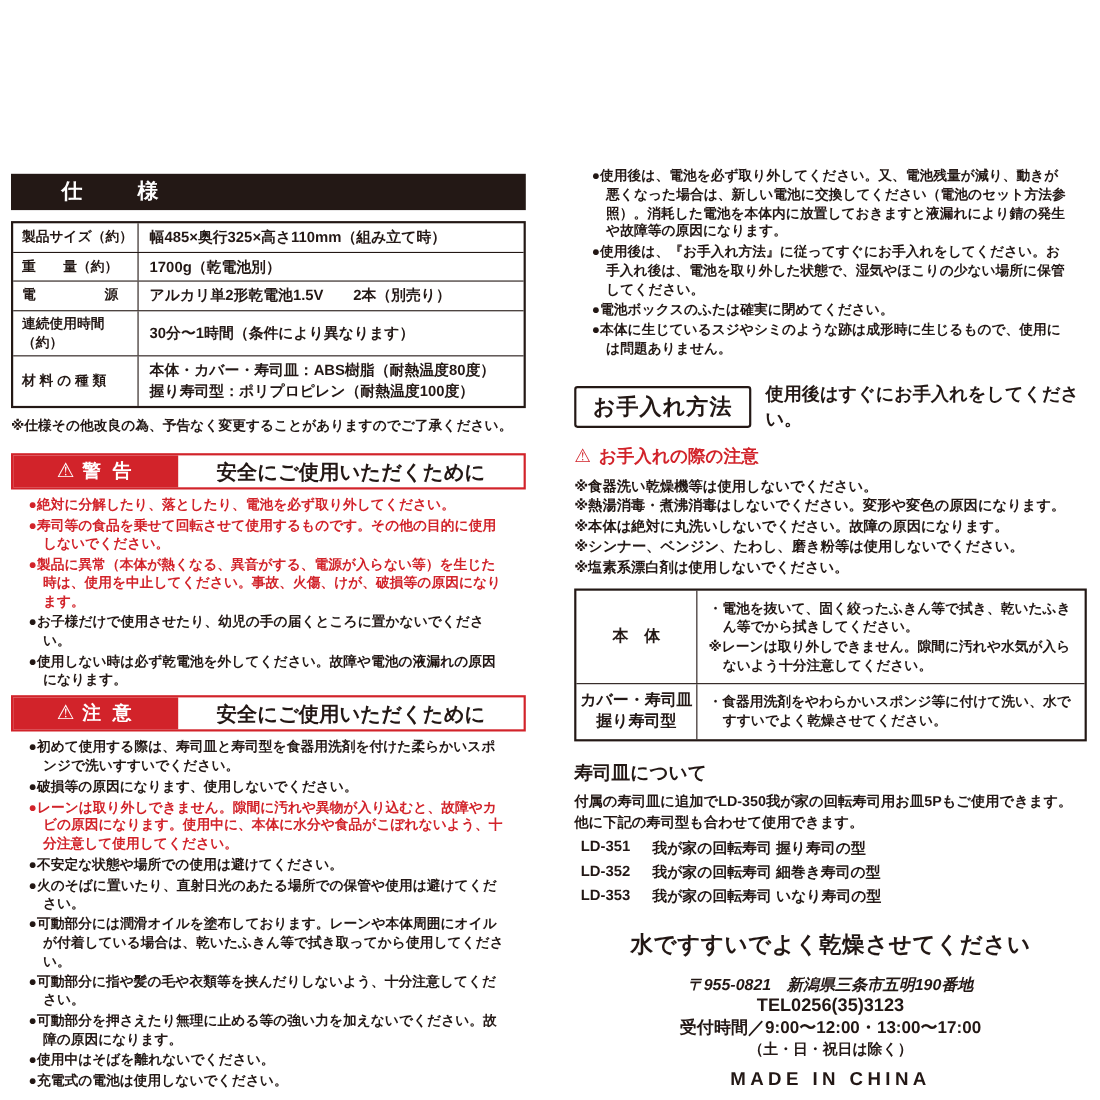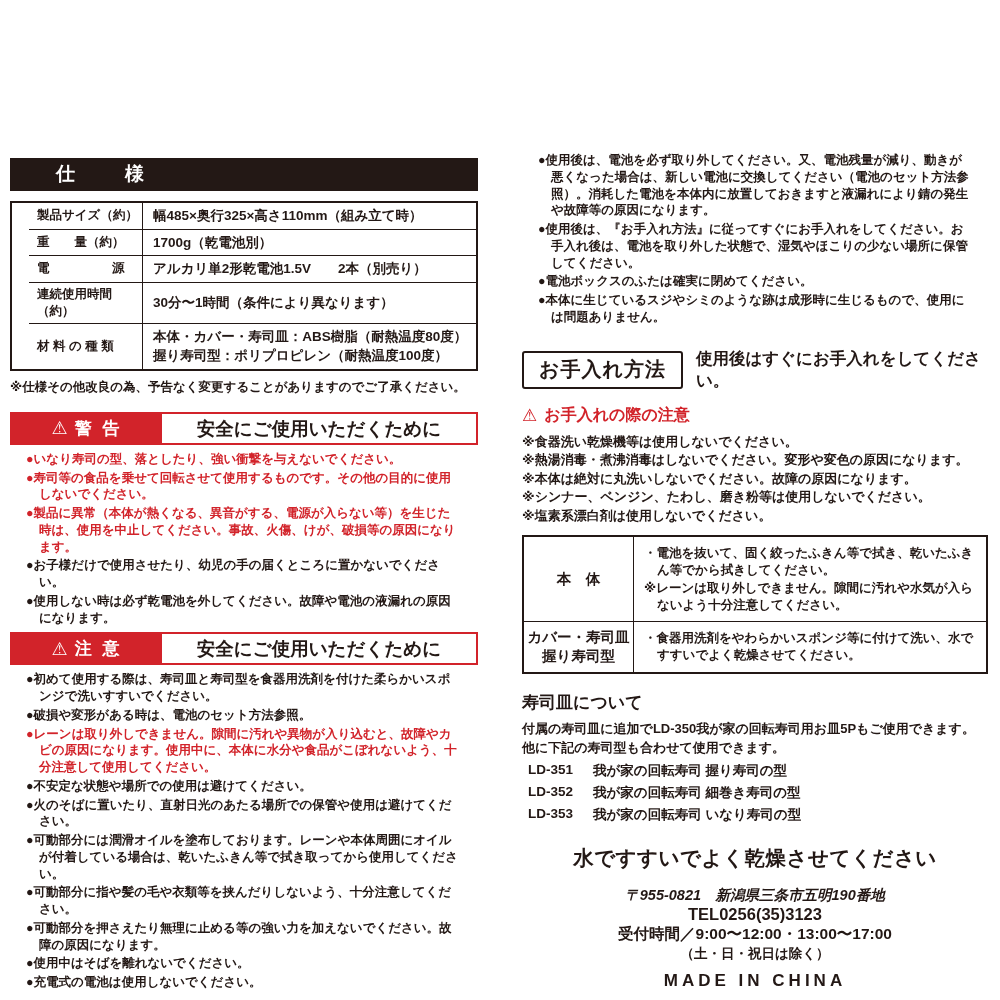--- a/index.html
+++ b/index.html
@@ -10,21 +10,21 @@
   .page{
     position:relative;width:1000px;height:1000px;background:#fff;
     font-family:"Liberation Sans","DejaVu Sans",sans-serif;
     color:var(--ink);font-weight:bold;overflow:hidden;
   }
   .col-left{position:absolute;left:10px;top:158px;width:468px;}
   .col-right{position:absolute;left:522px;top:150px;width:466px;}
 
   
   .spec-bar{background:var(--ink);color:#fff;font-size:19px;padding:3px 0 4px 46px;letter-spacing:4px;}
-  .spec-table{margin-top:10px;border:2.5px solid var(--ink);padding-left:17px;}
+  .spec-table{margin-top:10px;border:2.5px solid var(--ink);}
   .spec-row{display:grid;grid-template-columns:114px 1fr;}
   .spec-row + .spec-row{border-top:1.5px solid var(--ink);}
   .spec-label{border-right:1.5px solid var(--ink);padding:3px 4px 3px 8px;display:flex;align-items:center;font-size:12.5px;}
   .spec-value{padding:3px 6px 3px 10px;font-size:13.5px;white-space:pre-line;display:flex;align-items:center;line-height:1.45;}
   .spec-note{margin-top:8px;font-size:12.5px;}
 
   
   .alert-head{display:flex;border:2.5px solid var(--red);height:29px;background:#fff;}
   .alert-head.warn{margin-top:16px;}
   .alert-head.caut{margin-top:6px;}
@@ -109,21 +109,21 @@
 
     <div class="alert-head warn">
       <div class="alert-badge">
         <span class="tri">⚠</span>
         <span>警 告</span>
       </div>
       <div class="alert-title">安全にご使用いただくために</div>
     </div>
 
     <ul class="bullets">
-  <li class="red">●いなり寿司の型、落としたり、強い衝撃を与えないでください。</li>
+  <li class="red">●絶対に分解したり、落としたり、電池を必ず取り外してください。</li>
 
   <li class="red">●寿司等の食品を乗せて回転させて使用するものです。その他の目的に使用しないでください。</li>
 
   <li class="red">●製品に異常（本体が熱くなる、異音がする、電源が入らない等）を生じた時は、使用を中止してください。事故、火傷、けが、破損等の原因になります。</li>
 
   <li>●お子様だけで使用させたり、幼児の手の届くところに置かないでください。</li>
 
   <li>●使用しない時は必ず乾電池を外してください。故障や電池の液漏れの原因になります。</li>
 </ul>
 
@@ -131,21 +131,21 @@
       <div class="alert-badge">
         <span class="tri">⚠</span>
         <span>注 意</span>
       </div>
       <div class="alert-title">安全にご使用いただくために</div>
     </div>
 
     <ul class="bullets">
   <li>●初めて使用する際は、寿司皿と寿司型を食器用洗剤を付けた柔らかいスポンジで洗いすすいでください。</li>
 
-  <li>●破損や変形がある時は、電池のセット方法参照。</li>
+  <li>●破損等の原因になります、使用しないでください。</li>
 
 
   <li class="red">●レーンは取り外しできません。隙間に汚れや異物が入り込むと、故障やカビの原因になります。使用中に、本体に水分や食品がこぼれないよう、十分注意して使用してください。</li>
 
   <li>●不安定な状態や場所での使用は避けてください。</li>
 
   <li>●火のそばに置いたり、直射日光のあたる場所での保管や使用は避けてください。</li>
 
   <li>●可動部分には潤滑オイルを塗布しております。レーンや本体周囲にオイルが付着している場合は、乾いたふきん等で拭き取ってから使用してください。</li>
 

